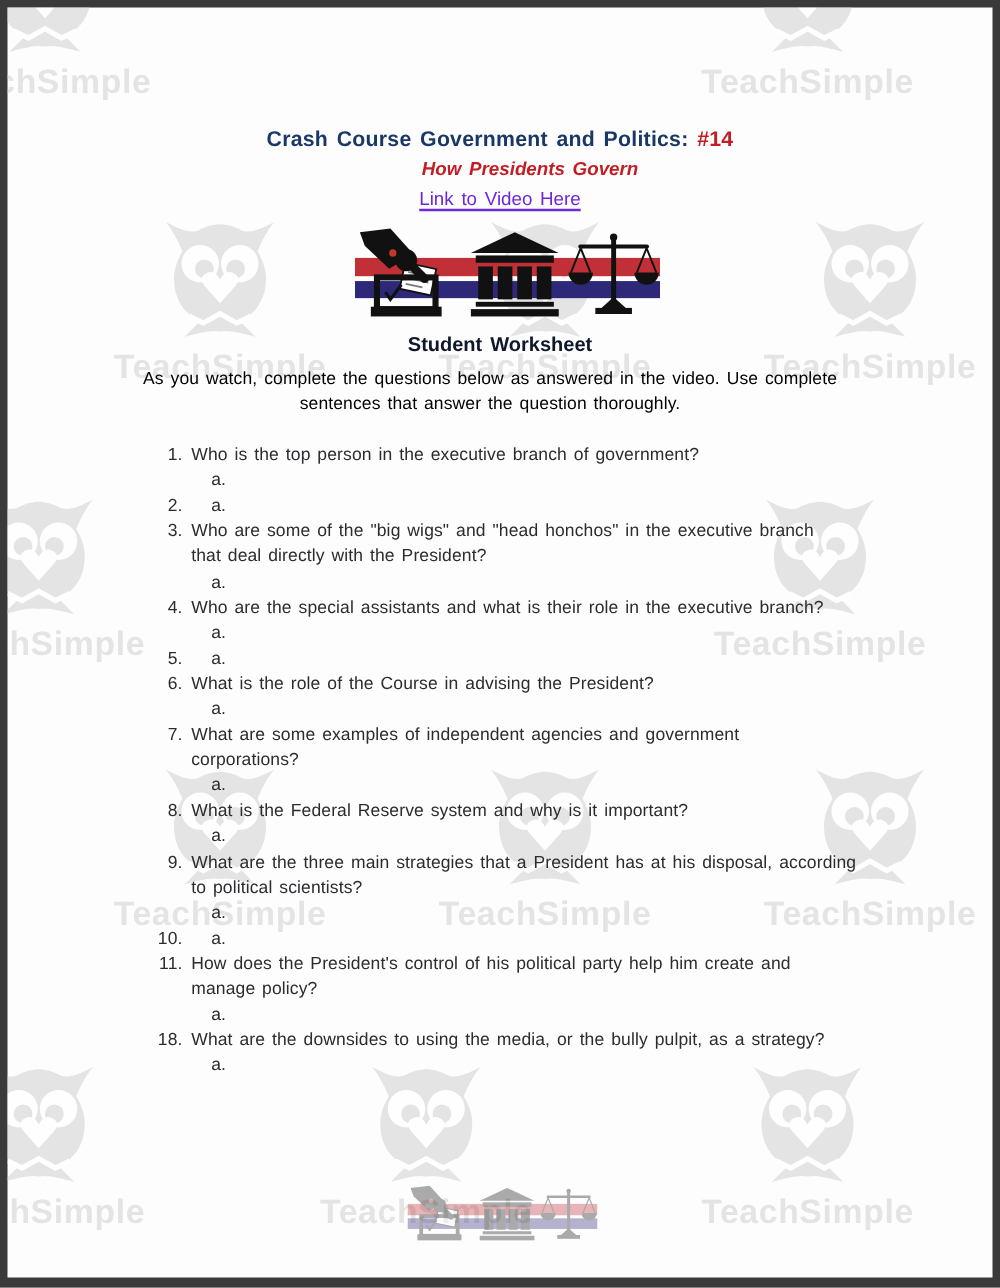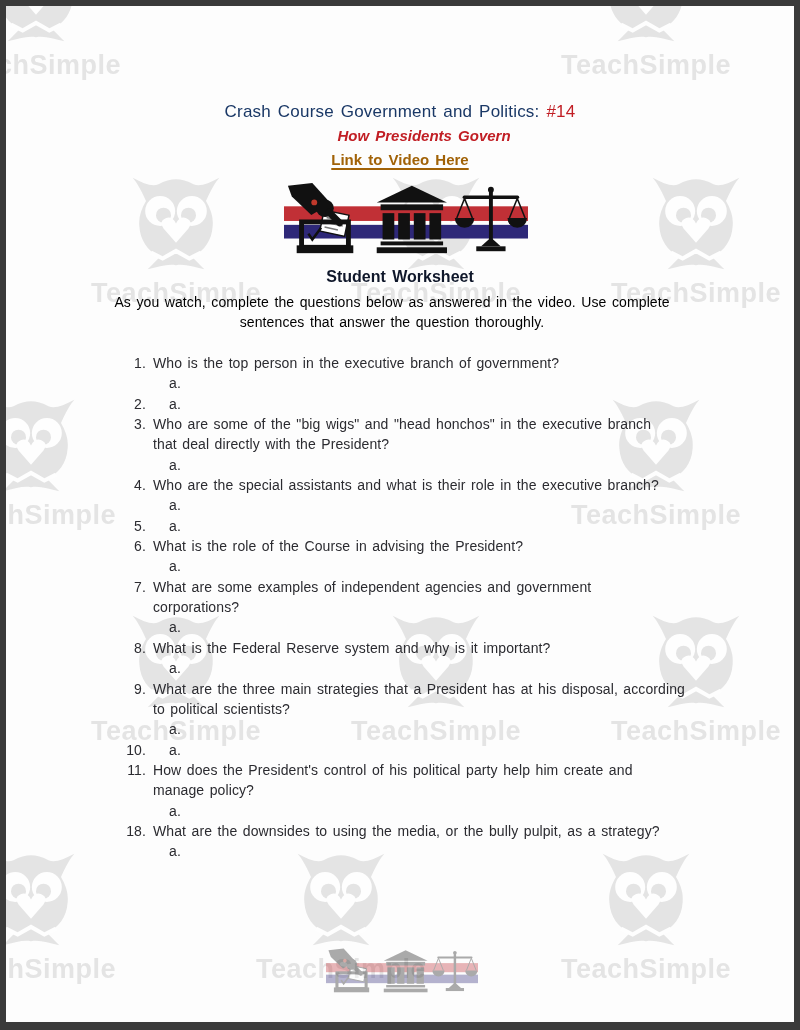--- a/index.html
+++ b/index.html
@@ -20,32 +20,32 @@
   .wm-owl { position:absolute; left:-50px; top:-102px; width:100px; height:100px; }
   .wm-text {
     position:absolute; left:0; top:0; transform:translateX(-50%);
     font-size:27px; font-weight:bold; letter-spacing:.5px; white-space:nowrap;
     color:#d0d0d0;
   }
   
   .content { position:absolute; inset:0; z-index:2; }
   .hdr-title {
     position:absolute; top:96px; left:0; right:0;
-    text-align:center; font-size:17px; font-weight:normal;
+    text-align:center; font-size:17px; font-weight:bold;
     color:#1a3866; letter-spacing:.2px; word-spacing:2px;
   }
   .hdr-title .num { color:#c11e24; }
   .hdr-sub {
     position:absolute; top:121px; left:0; right:0;
     text-align:center; font-size:15px; font-weight:bold; font-style:italic;
     color:#c11e24; word-spacing:2px;margin-left:48px;
   }
   .hdr-link {
     position:absolute; top:145px; left:0; right:0;
-    text-align:center; font-size:15px; font-weight:bold; color:#a16207;
+    text-align:center; font-size:15px; font-weight:normal; color:#6d28d9;
   }
   .hdr-link span {
     text-decoration:underline; text-decoration-thickness:1.5px; text-underline-offset:3px;
     word-spacing:2px; cursor:pointer;
   }
   .banner { position:absolute; left:278px; top:176px; width:244px; height:74px; }
   .banner svg { display:block; width:100%; height:100%; }
   .banner-faded { left:320px; top:942px; width:152px; height:46px; opacity:.35; }
   .ws-heading {
     position:absolute; top:262px; left:0; right:0;

